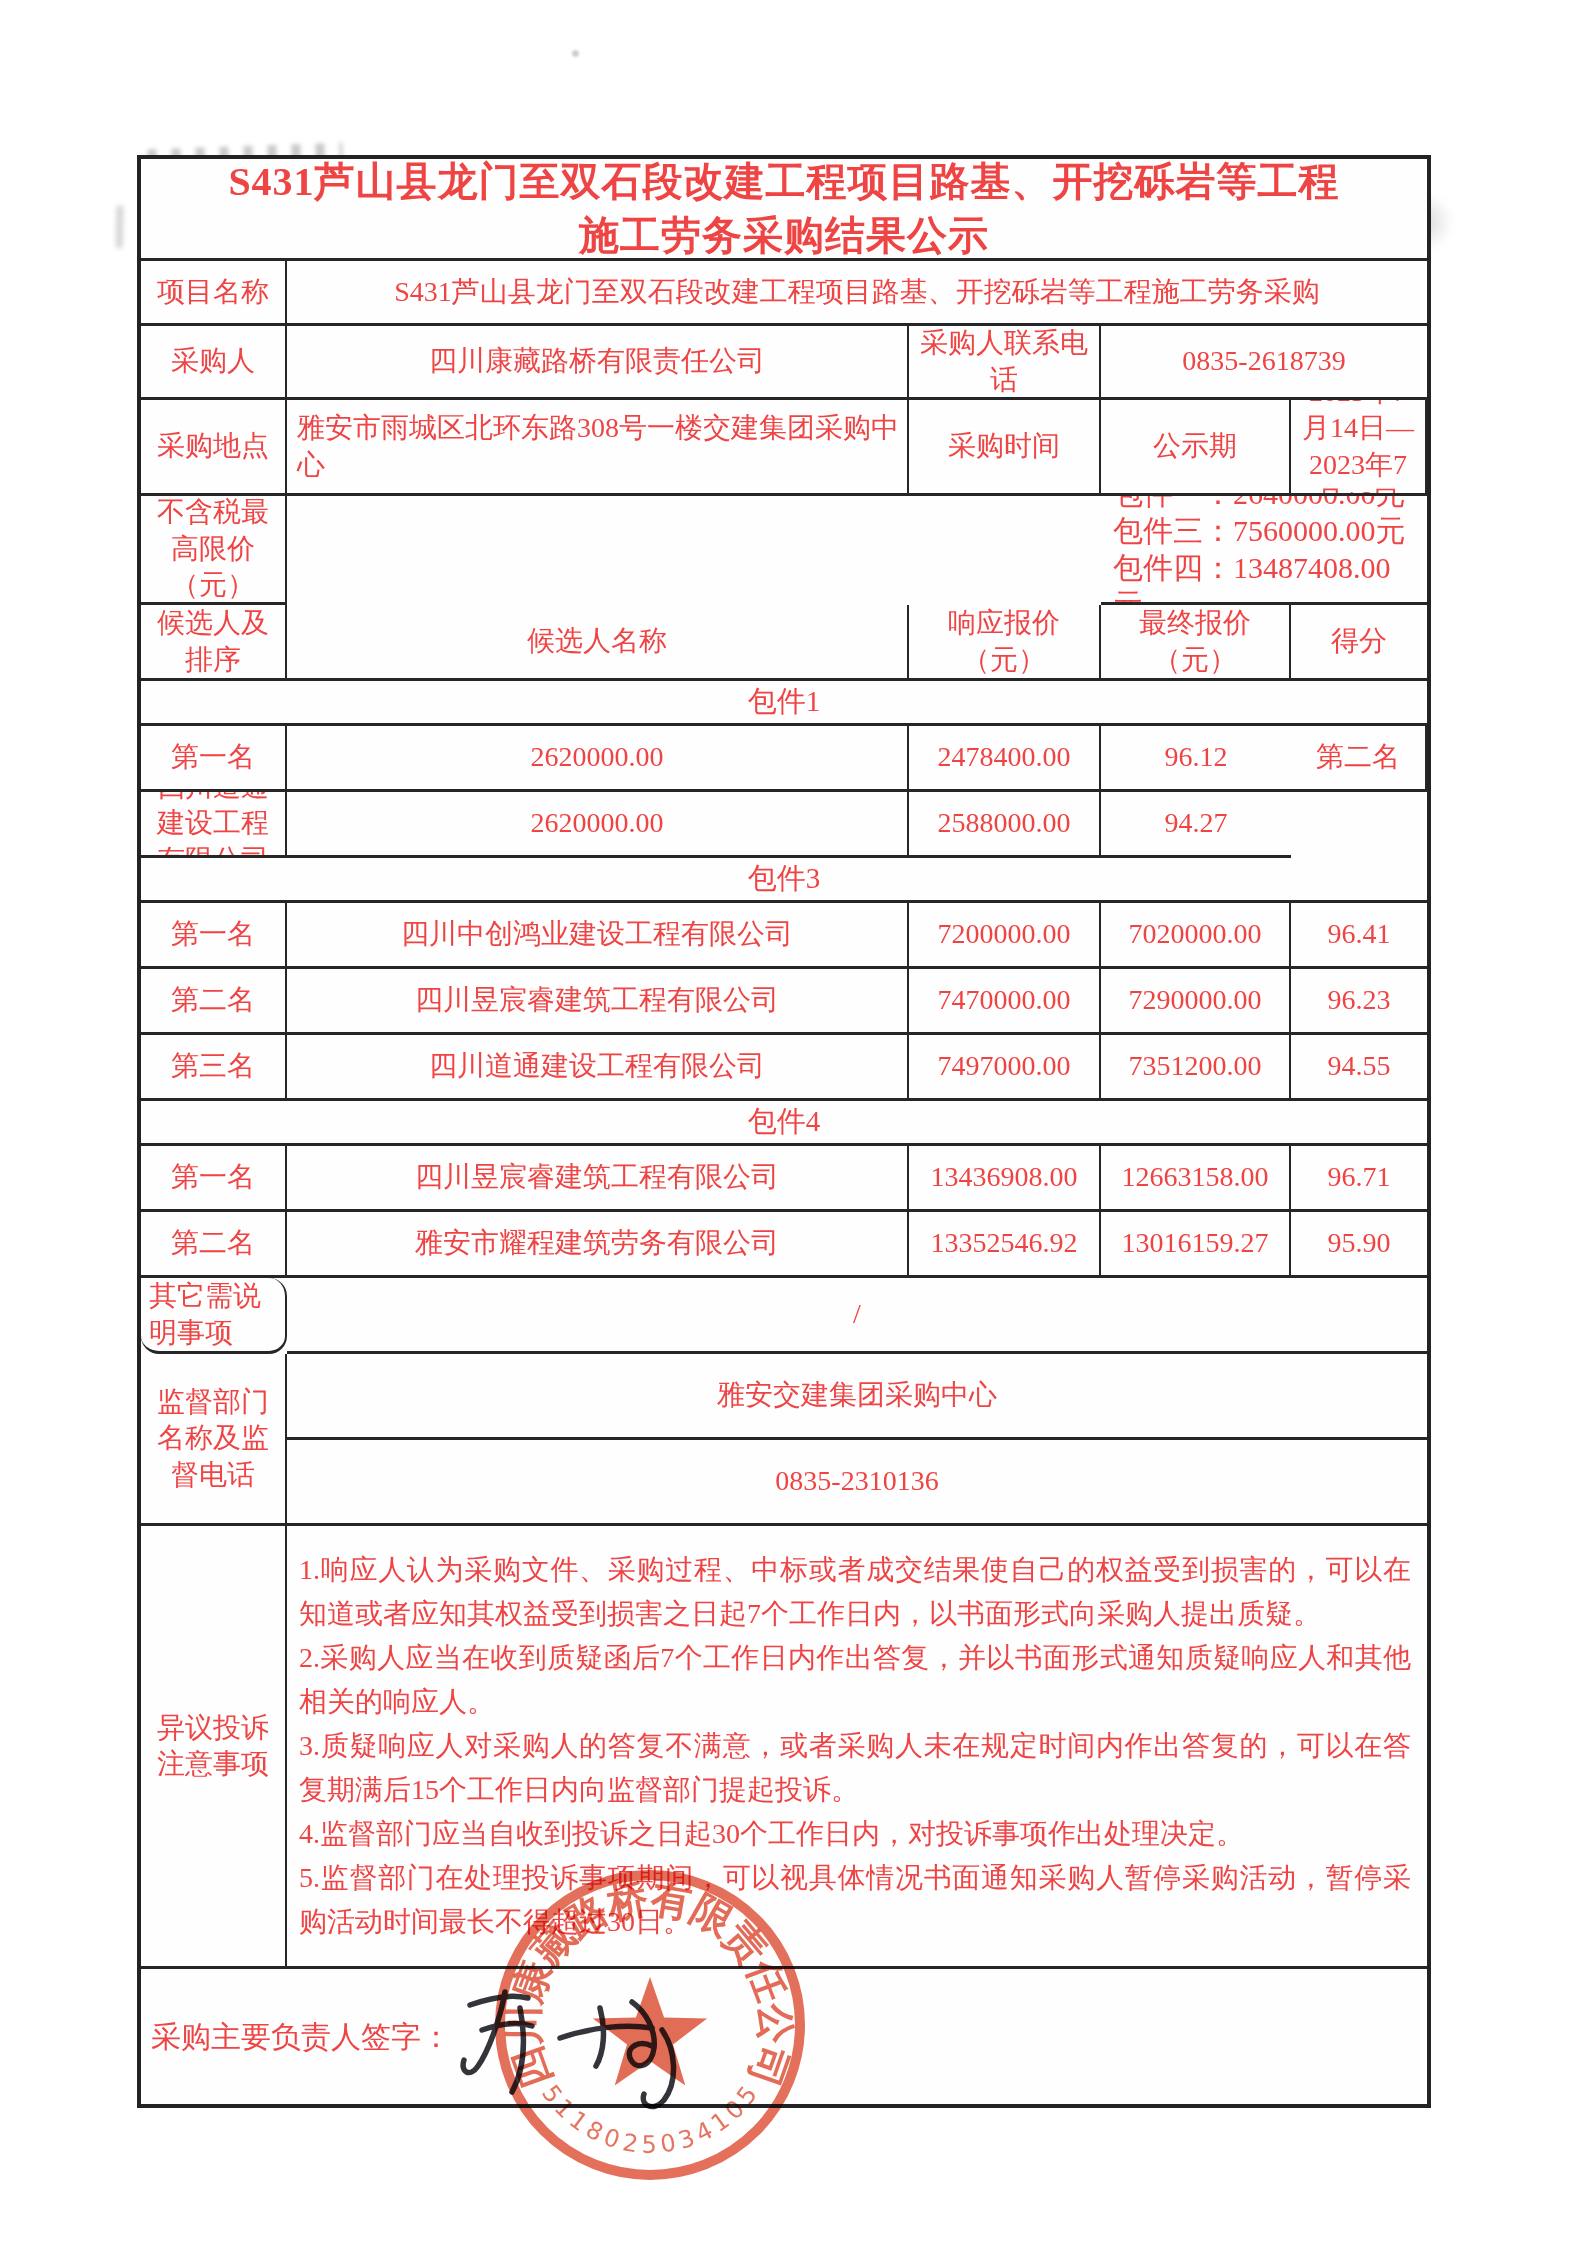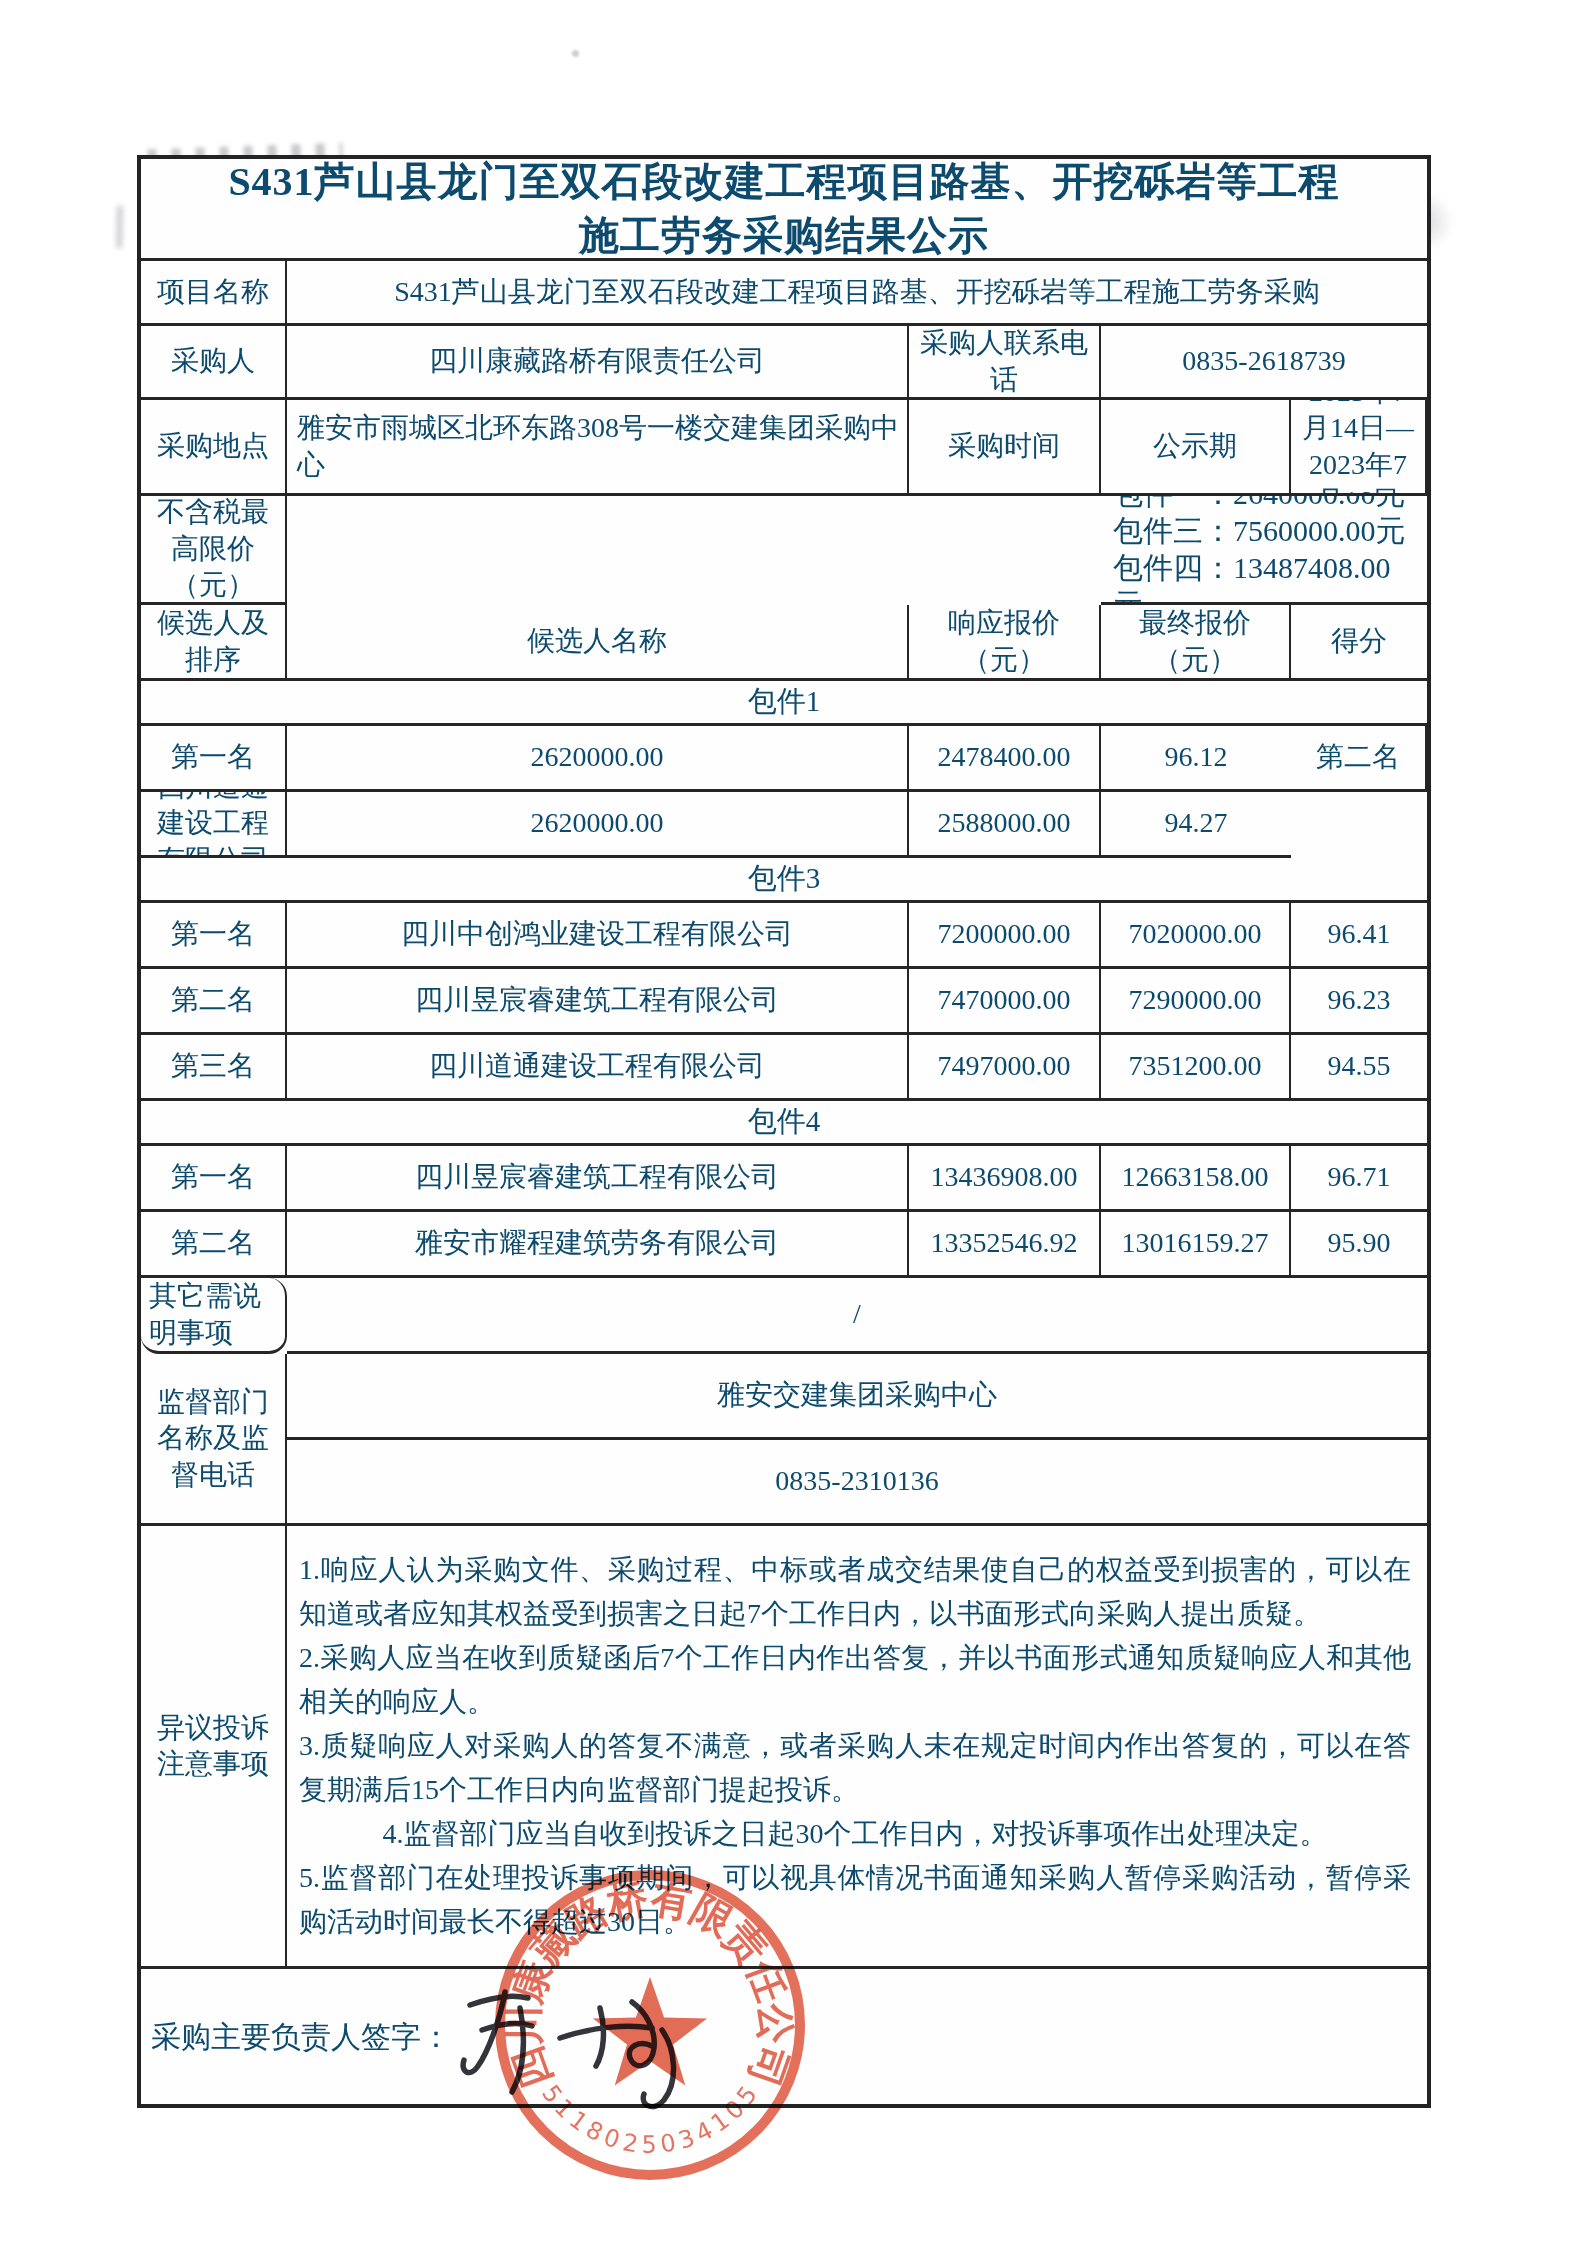--- a/index.html
+++ b/index.html
@@ -1,17 +1,17 @@
 <!DOCTYPE html>
 <html><head>
 <meta charset="utf-8">
 <style>
   html,body{margin:0;padding:0;background:#ffffff;}
   .page{position:relative;width:1587px;height:2244px;background:#ffffff;overflow:hidden;
-        font-family:"Liberation Serif","DejaVu Serif",serif;color:#0c4a6e;}
+        font-family:"Liberation Serif","DejaVu Serif",serif;color:#ef4444;}
 
   
   .tbl{position:absolute;left:137px;top:155px;width:1286px;height:1945px;
        border:4px solid #232323;box-sizing:content-box;background:#fefefe;
        display:grid;
        grid-template-columns:146px 622px 192px 190px 136px;
        grid-template-rows:102px 65px 74px 96px 109px 76px 45px 66px 66px 45px 66px 66px 66px 45px 66px 66px 76px 86px 86px 443px 135px;}
   .c{border-right:2px solid #262626;border-bottom:3px solid #262626;
      display:flex;align-items:center;justify-content:center;text-align:center;
      padding:2px 8px;box-sizing:border-box;font-size:28px;line-height:1.3;overflow:hidden;}
@@ -21,21 +21,21 @@
   .span-2-6{grid-column:2 / 6;}
   .span-4-6{grid-column:4 / 6;}
   .rs2{grid-row:span 2;}
   .left{justify-content:flex-start;text-align:left;border-radius:18px;}
   .col{flex-direction:column;}
   .wrap4{max-width:118px;word-break:break-all;display:inline-block;}
   .wrap6{max-width:178px;word-break:break-all;display:inline-block;}
   .title-cell{flex-direction:column;font-size:40px;font-weight:bold;letter-spacing:1px;line-height:1.35;}
   .band{font-size:29px;}
   .prices{align-items:flex-start;justify-content:center;text-align:left;font-size:30px;line-height:37px;padding-left:12px;}
-  .notice{align-items:center;justify-content:center;text-align:left;font-size:28px;line-height:44px;padding:6px 16px 6px 12px;flex-direction:column;}
+  .notice{align-items:flex-start;justify-content:center;text-align:left;font-size:28px;line-height:44px;padding:6px 16px 6px 12px;flex-direction:column;}
   .notice div{text-align:justify;}
   .sig-row{justify-content:flex-start;font-size:30px;padding-left:10px;align-items:center;}
   .addr{justify-content:flex-start;text-align:left;padding-left:10px;}
 
   
   .ghost{position:absolute;pointer-events:none;}
   .g1{left:148px;top:146px;width:195px;height:38px;
       background:repeating-linear-gradient(90deg,rgba(60,60,72,.55) 0 9px,transparent 9px 24px);
       filter:blur(2px);transform:rotate(-2deg);opacity:.5;}
   .g2{left:116px;top:208px;width:250px;height:42px;

